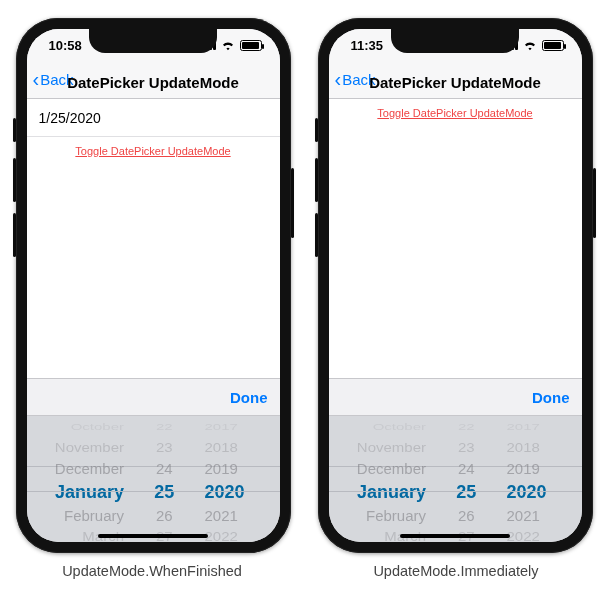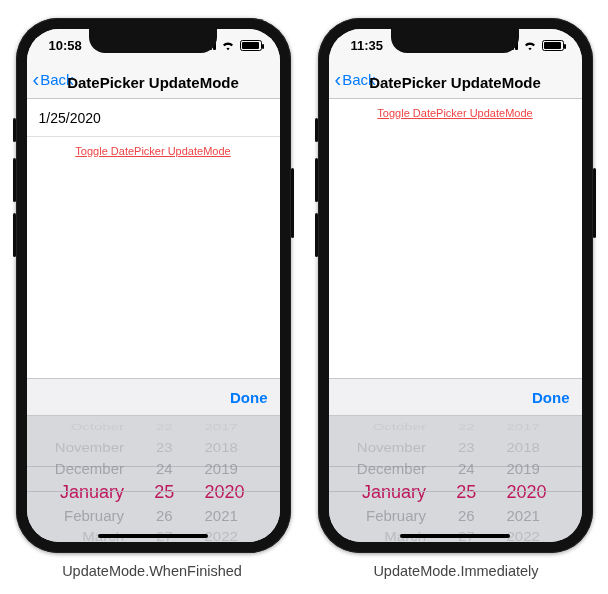--- a/index.html
+++ b/index.html
@@ -139,21 +139,21 @@
     display:flex;
     flex-direction:column;
     align-items:center;
     font-size:15px;
     color:#7b7b80;
   }
   .picker-col.month{align-items:flex-end; padding-right:14px; flex:1.3;}
   .picker-col.day  {align-items:center; flex:0.7;}
   .picker-col.year {align-items:flex-start; padding-left:14px; flex:1;}
   .p-row { height:21px; line-height:21px; }
-  .p-sel { color:#be185d; font-size:18px; font-weight:400; height:26px; line-height:26px;}
+  .p-sel { color:#0369a1; font-size:18px; font-weight:700; height:26px; line-height:26px;}
   .p-fade1{opacity:.55; transform:scaleY(.92);}
   .p-fade2{opacity:.30; transform:scaleY(.8);}
   .p-fade3{opacity:.14; transform:scaleY(.65);}
   .sel-band {
     position:absolute; left:0; right:0; top:50px; height:26px;
     border-top:1px solid #b8bac0; border-bottom:1px solid #b8bac0;
     pointer-events:none;
   }
   .home-ind {
     position:absolute; bottom:4px; left:50%; transform:translateX(-50%);

